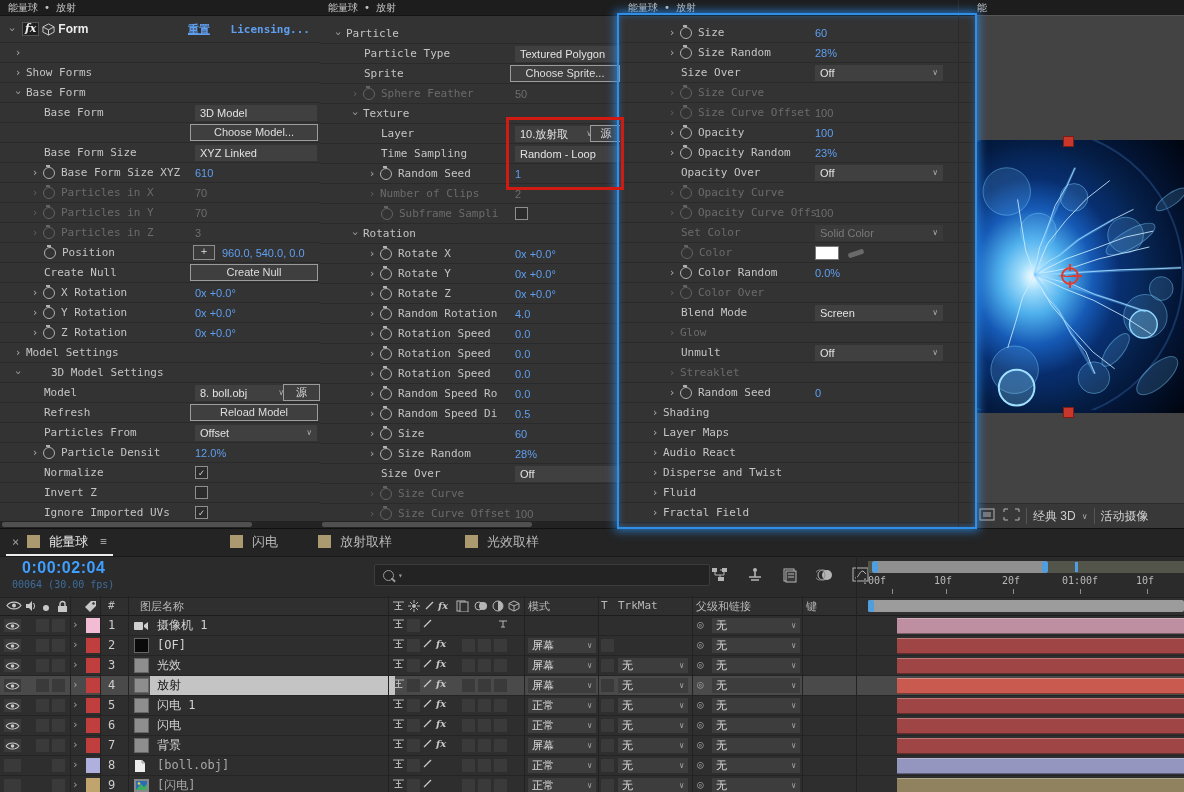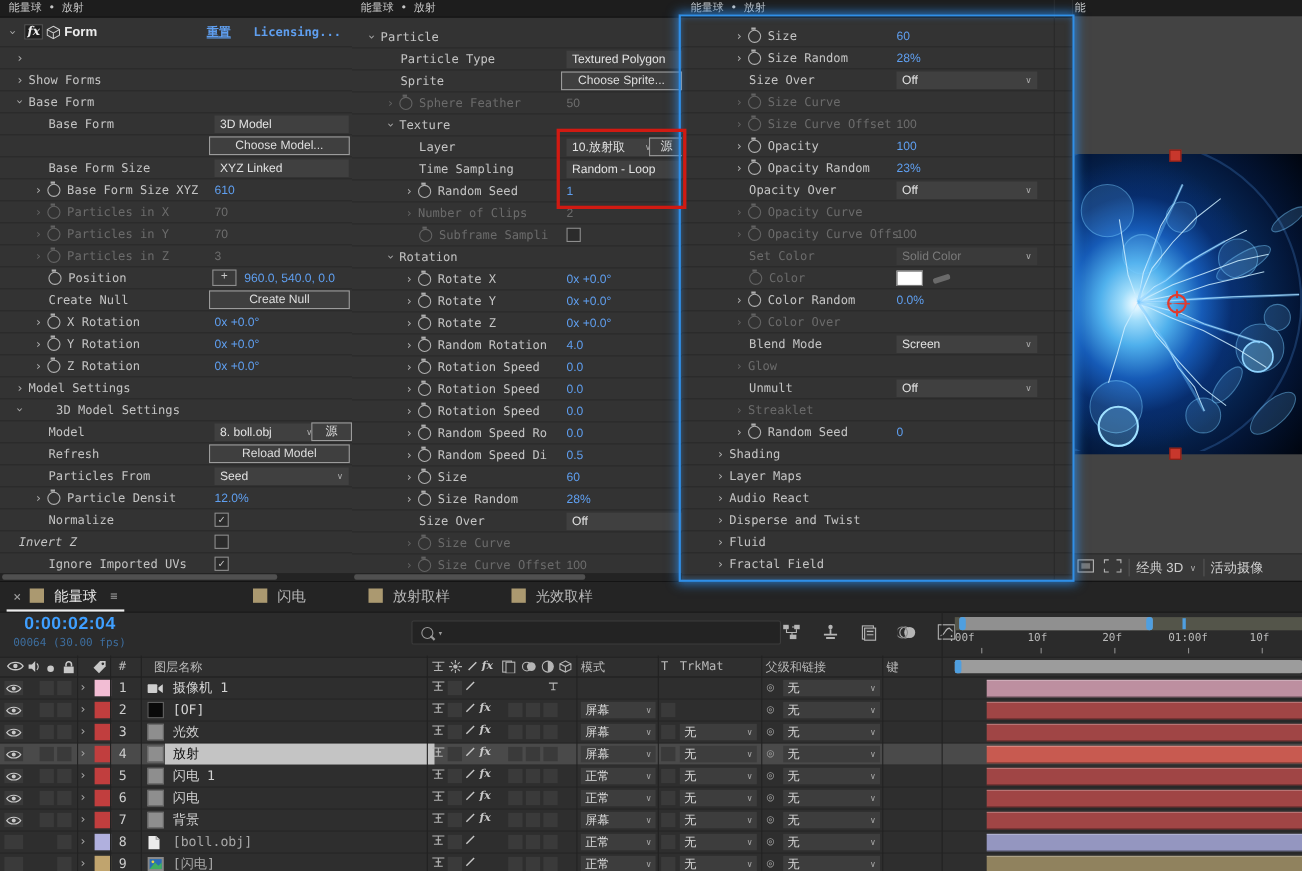--- a/index.html
+++ b/index.html
@@ -256,36 +256,36 @@
         </div>
         <div class="er" style="padding-left: 27px;">
           <span class="spacer"></span>
           <span>Refresh</span>
           <div class="btnc" style="right: 2px;">Reload Model</div>
         </div>
         <div class="er" style="padding-left: 27px;">
           <span class="spacer"></span>
           <span>Particles From</span>
           <div class="dd" style="right: 3px;">
-            <span>Seed</span>
+            <span>Offset</span>
             <span class="chev">∨</span>
           </div>
         </div>
         <div class="er" style="padding-left: 27px;">
           <span class="exp">›</span>
           <span class="sw-ic"></span>
           <span>Particle Densit</span>
           <div class="val-blue">12.0%</div>
         </div>
         <div class="er" style="padding-left: 27px;">
           <span class="spacer"></span>
           <span>Normalize</span>
           <div class="cb">✓</div>
         </div>
-        <div class="er" style=" font-style: italic;">
+        <div class="er" style="padding-left: 27px;">
           <span class="spacer"></span>
           <span>Invert Z</span>
           <div class="cb"></div>
         </div>
         <div class="er" style="padding-left: 27px;">
           <span class="spacer"></span>
           <span>Ignore Imported UVs</span>
           <div class="cb">✓</div>
         </div>
       </div>
@@ -678,21 +678,21 @@
       <div class="tab-active">
         <span class="tab-x">×</span>
         <span class="tab-chip"></span>
         <span>能量球</span>
         <span class="tab-menu">≡</span>
       </div>
       <div class="tab-other" style="left:230px;">
         <span class="tab-chip"></span>
         <span>闪电</span>
       </div>
-      <div class="tab-other" style="left:335px;justify-content:flex-end;">
+      <div class="tab-other" style="left:318px;justify-content:flex-end;">
         <span class="tab-chip"></span>
         <span>放射取样</span>
       </div>
       <div class="tab-other" style="left:465px;">
         <span class="tab-chip"></span>
         <span>光效取样</span>
       </div>
     </div>
     <div class="tl-toolbar">
       <div class="tcode">0:00:02:04</div>

